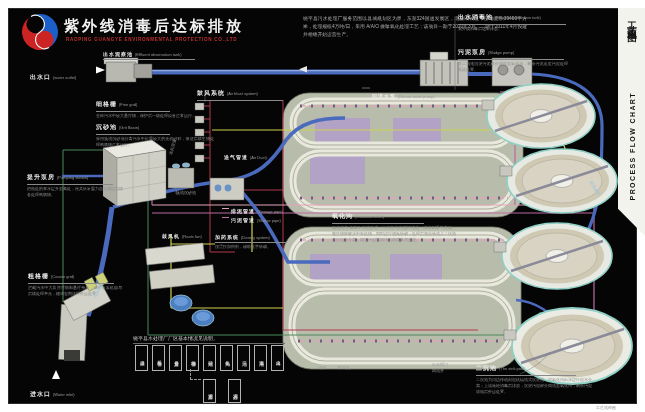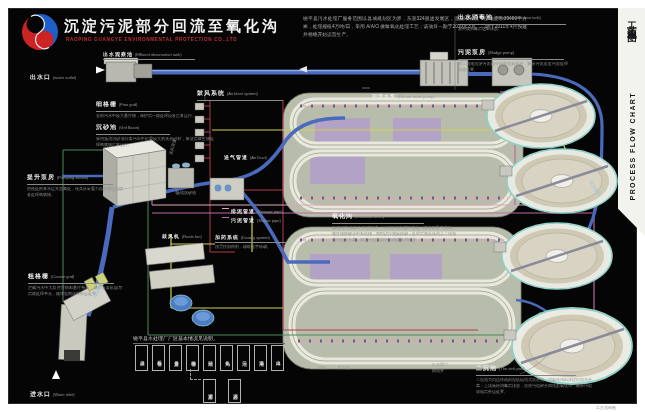--- a/index.html
+++ b/index.html
@@ -226,21 +226,21 @@
 
   <div class="abs" style="left:20px;top:12px;width:40px;height:40px;">
     <svg width="40" height="40" viewBox="0 0 40 40">
       <g transform="rotate(-30 20 20)">
         <path d="M20,2 A18,18 0 0 1 20,38 A9,9 0 0 1 20,20 A9,9 0 0 0 20,2 Z" fill="#1c5fc8"></path>
         <path d="M20,2 A18,18 0 0 0 20,38 A9,9 0 0 0 20,20 A9,9 0 0 1 20,2 Z" fill="#cc2424"></path>
         <path d="M20,2 A9,9 0 0 1 20,20 A9,9 0 0 0 20,38" fill="none" stroke="#f5f5f5" stroke-width="1.2"></path>
       </g>
     </svg>
   </div>
-  <div class="company-cn">沉淀污泥部分回流至氧化沟</div>
+  <div class="company-cn">紫外线消毒后达标排放</div>
   <div class="company-en" style="color: rgb(192, 48, 48);">RAOPING GUANGYE ENVIRONMENTAL PROTECTION CO.,LTD</div>
   <div class="intro">饶平县污水处理厂服务范围以县城规划区为界，东至324国道发展区，北至旧城区；占地面积39400平方米，处理规模4万吨/日，采用 A/A/O 微曝氧化处理工艺；该项目一期于2010年3月、二期于2011年4月投建并相继开始运营生产。</div>
 
   <div class="lbl" style="left:103px;top:51px;width:92px">
     <span class="lh sm u"><span>出水观察池</span><span class="en">(Effluent observation tank)</span></span>
   </div>
   <div class="lbl" style="left:30px;top:65px;">
     <span class="lh"><span>出水口</span><span class="en">(water outlet)</span></span>
   </div>
   <div class="lbl" style="left:96px;top:100px;width:112px">

